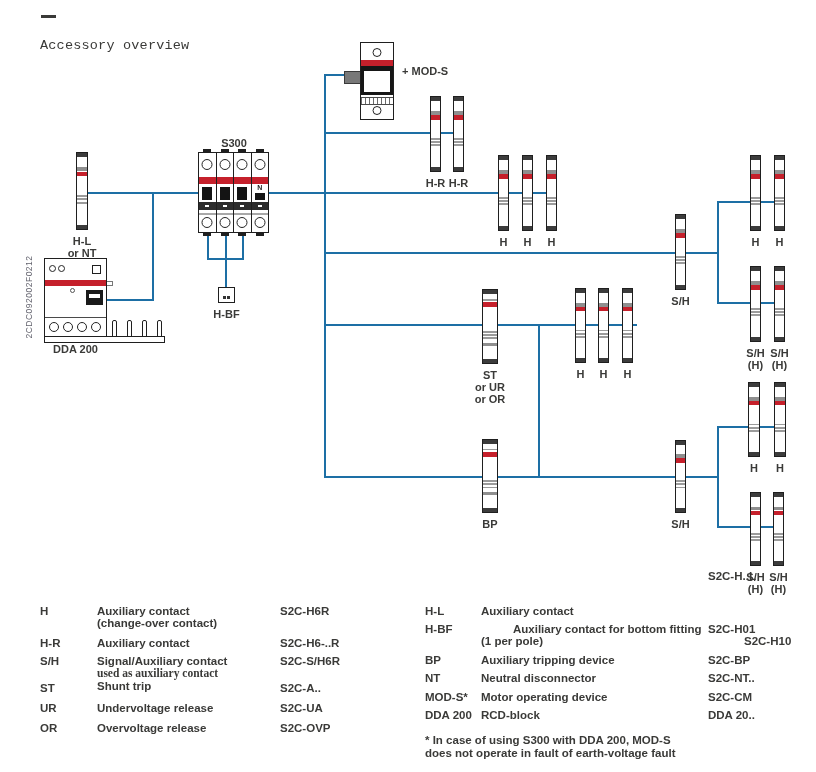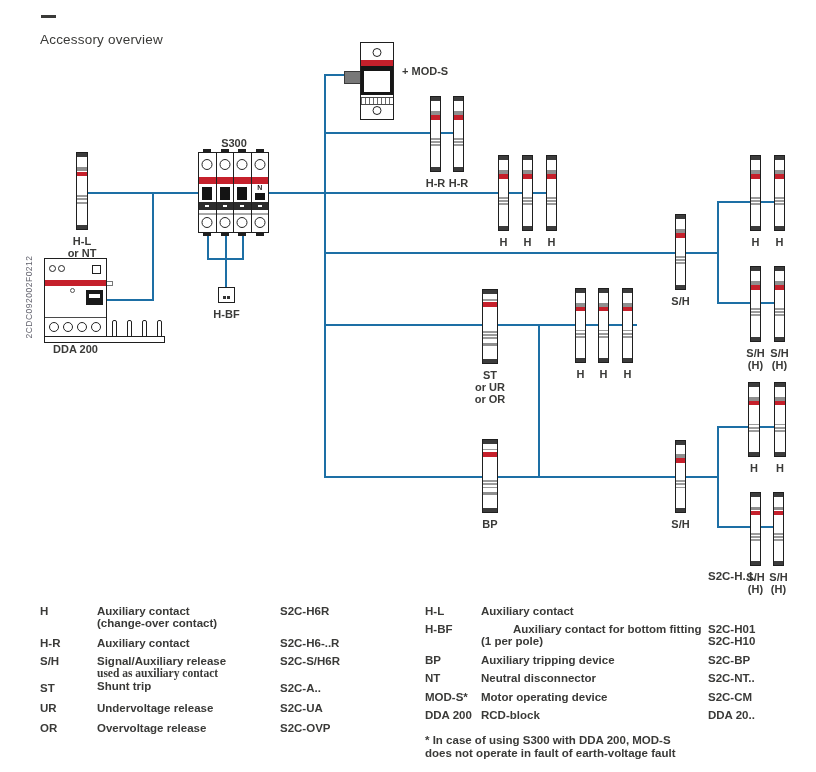--- a/index.html
+++ b/index.html
@@ -2,21 +2,21 @@
 <html><head>
 <meta charset="utf-8">
 <style>
   html,body{margin:0;padding:0;background:#fff;}
   .stage{
     position:relative;width:816px;height:772px;background:#fff;overflow:hidden;
     font-family:"Liberation Sans",sans-serif;color:#3a3a38;
   }
   .abs{position:absolute;}
   .title-dash{position:absolute;left:41px;top:15px;width:15px;height:3px;background:#3a3a38;}
-  .page-title{position:absolute;left:40px;top:32px;font-size:13.5px;letter-spacing:.2px;color:#3a3a38;}
+  .page-title{position:absolute;left:40px;top:38px;font-size:13.5px;letter-spacing:.2px;color:#3a3a38;font-family:Liberation Mono, monospace;}
   .side-code{
     position:absolute;left:-27px;top:292px;width:112px;text-align:center;
     transform:rotate(-90deg);font-size:8.5px;color:#63636e;letter-spacing:.5px;
   }
   .wire{position:absolute;}
   .dev{position:absolute;background:#fff;border:1px solid #1f1f1f;box-sizing:border-box;}
   .seg{position:absolute;left:0;right:0;}
   .dev-label{
     position:absolute;font-size:11px;font-weight:700;line-height:12px;text-align:center;
     white-space:nowrap;transform:translateX(-50%);color:#3a3a38;
@@ -422,40 +422,40 @@
     </div>
   <div id="legend-layer">
       <div class="legend-text" style="left: 40px; top: 605px;">H</div>
       <div class="legend-text" style="left: 97px; top: 605px;">Auxiliary contact</div>
       <div class="legend-text" style="left: 97px; top: 617px;">(change-over contact)</div>
       <div class="legend-text" style="left: 280px; top: 605px;">S2C-H6R</div>
       <div class="legend-text" style="left: 40px; top: 637px;">H-R</div>
       <div class="legend-text" style="left: 97px; top: 637px;">Auxiliary contact</div>
       <div class="legend-text" style="left: 280px; top: 637px;">S2C-H6-..R</div>
       <div class="legend-text" style="left: 40px; top: 655px;">S/H</div>
-      <div class="legend-text" style="left: 97px; top: 655px;">Signal/Auxiliary release</div>
+      <div class="legend-text" style="left: 97px; top: 655px;">Signal/Auxiliary contact</div>
       <div class="legend-text" style="left: 97px; top: 667px; font-family: Liberation Serif, serif;">used as auxiliary contact</div>
       <div class="legend-text" style="left: 280px; top: 655px;">S2C-S/H6R</div>
       <div class="legend-text" style="left: 40px; top: 682px;">ST</div>
       <div class="legend-text" style="left: 97px; top: 658px; margin-top: 22px;">Shunt trip</div>
       <div class="legend-text" style="left: 280px; top: 682px;">S2C-A..</div>
       <div class="legend-text" style="left: 40px; top: 702px;">UR</div>
       <div class="legend-text" style="left: 97px; top: 702px;">Undervoltage release</div>
       <div class="legend-text" style="left: 280px; top: 702px;">S2C-UA</div>
       <div class="legend-text" style="left: 40px; top: 722px;">OR</div>
       <div class="legend-text" style="left: 97px; top: 722px;">Overvoltage release</div>
       <div class="legend-text" style="left: 280px; top: 722px;">S2C-OVP</div>
       <div class="legend-text" style="left: 425px; top: 605px;">H-L</div>
       <div class="legend-text" style="left: 481px; top: 605px;">Auxiliary contact</div>
       <div class="legend-text" style="left: 708px; top: 570px;">S2C-H..L</div>
       <div class="legend-text" style="left: 425px; top: 623px;">H-BF</div>
       <div class="legend-text" style="left: 481px; top: 623px; margin-left: 32px;">Auxiliary contact for bottom fitting</div>
       <div class="legend-text" style="left: 481px; top: 635px;">(1 per pole)</div>
       <div class="legend-text" style="left: 708px; top: 623px;">S2C-H01</div>
-      <div class="legend-text" style="left: 708px; top: 635px;">S2C-H10</div>
+      <div class="legend-text" style="left: 744px; top: 635px;">S2C-H10</div>
       <div class="legend-text" style="left: 425px; top: 654px;">BP</div>
       <div class="legend-text" style="left: 481px; top: 654px;">Auxiliary tripping device</div>
       <div class="legend-text" style="left: 708px; top: 654px;">S2C-BP</div>
       <div class="legend-text" style="left: 425px; top: 672px;">NT</div>
       <div class="legend-text" style="left: 481px; top: 672px;">Neutral disconnector</div>
       <div class="legend-text" style="left: 708px; top: 672px;">S2C-NT..</div>
       <div class="legend-text" style="left: 425px; top: 691px;">MOD-S*</div>
       <div class="legend-text" style="left: 481px; top: 691px;">Motor operating device</div>
       <div class="legend-text" style="left: 708px; top: 691px;">S2C-CM</div>
       <div class="legend-text" style="left: 425px; top: 709px;">DDA 200</div>

